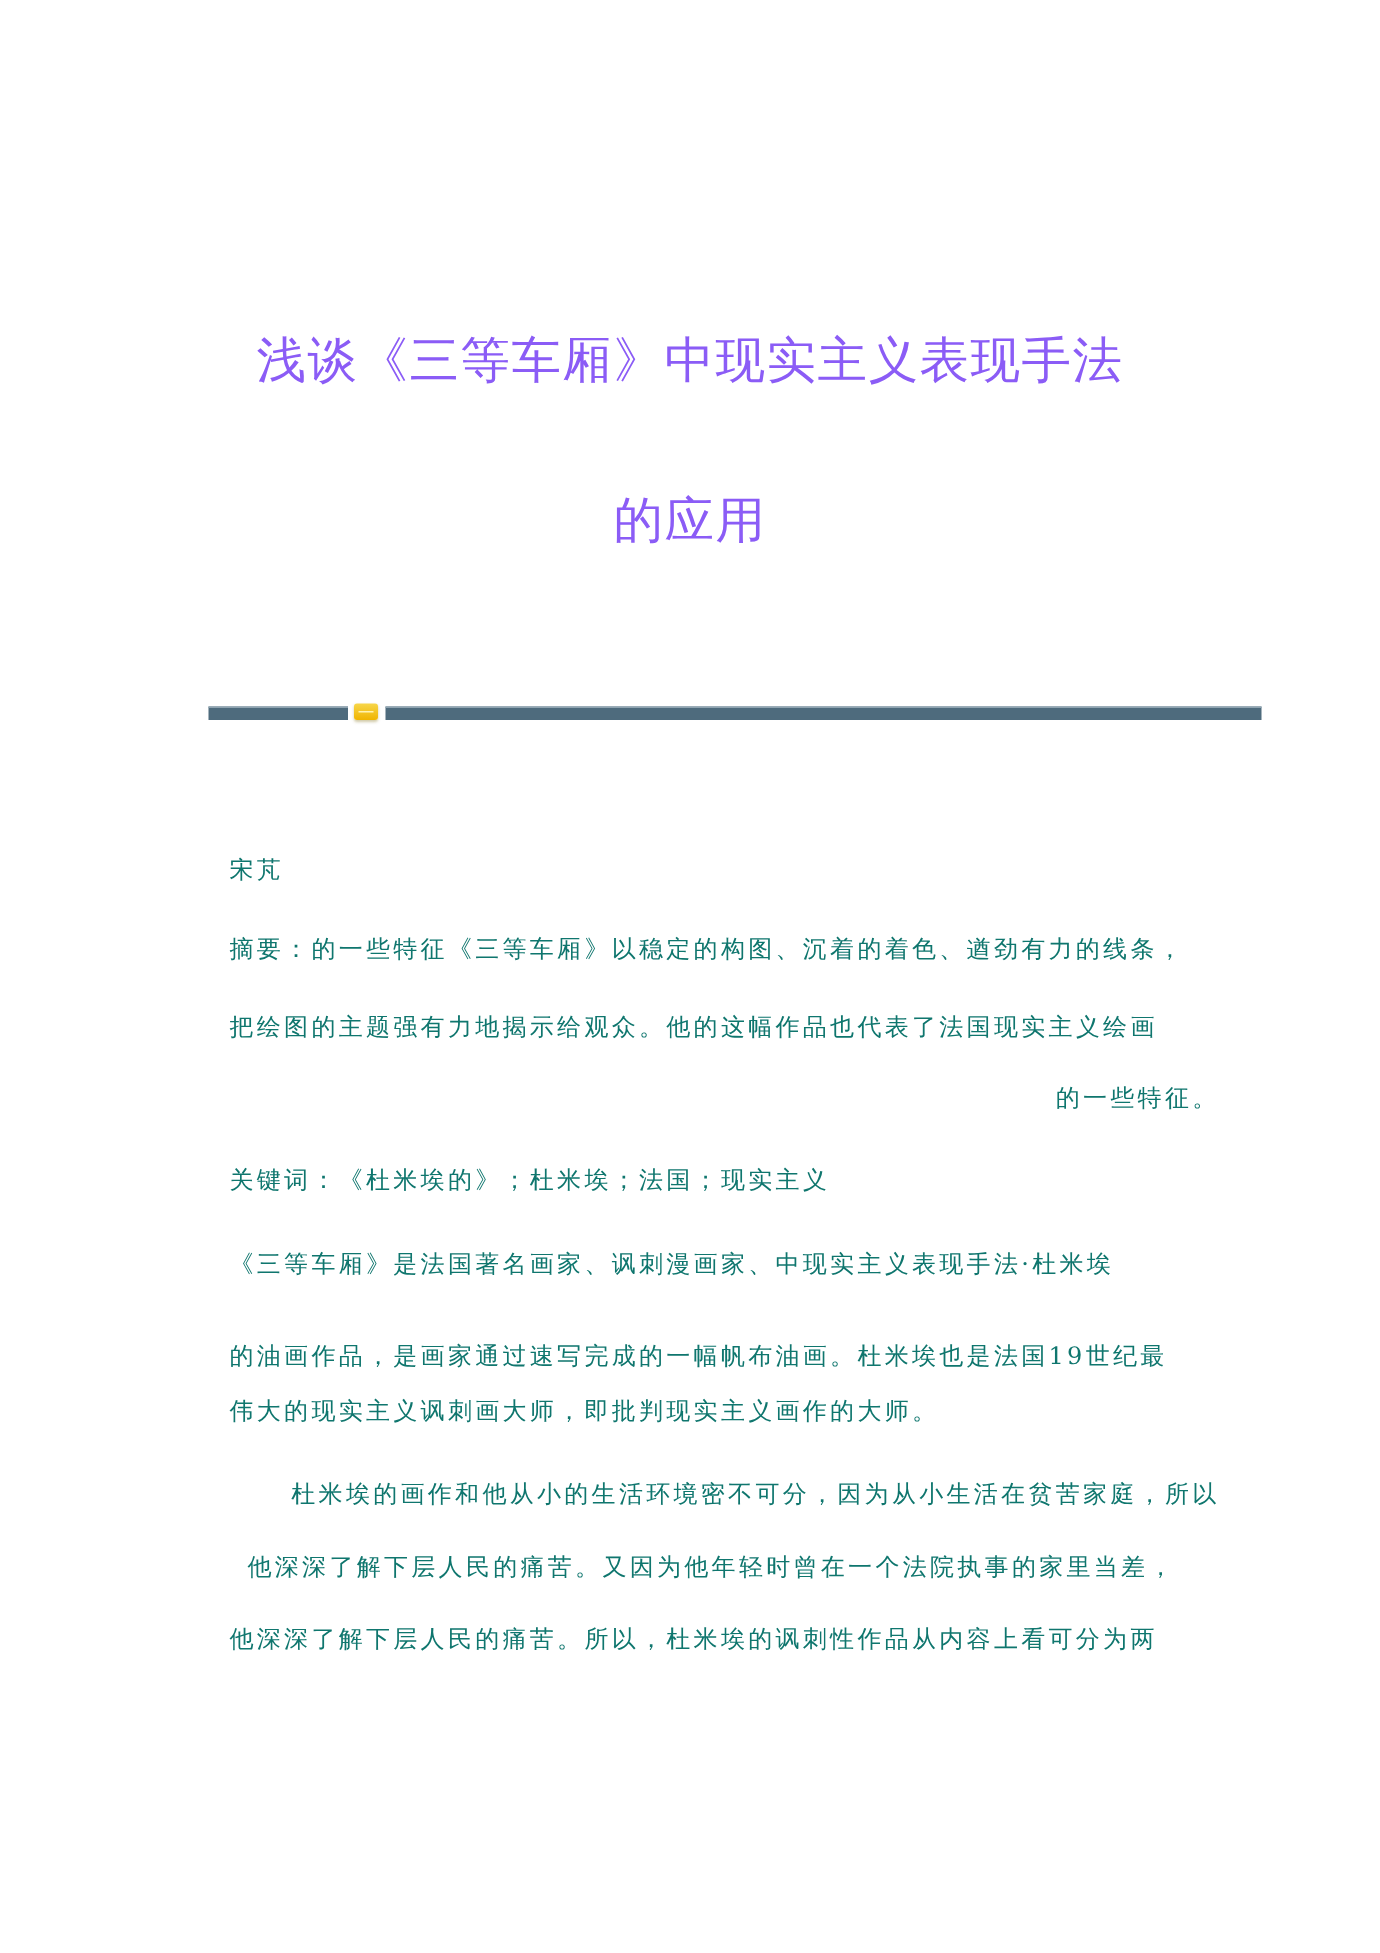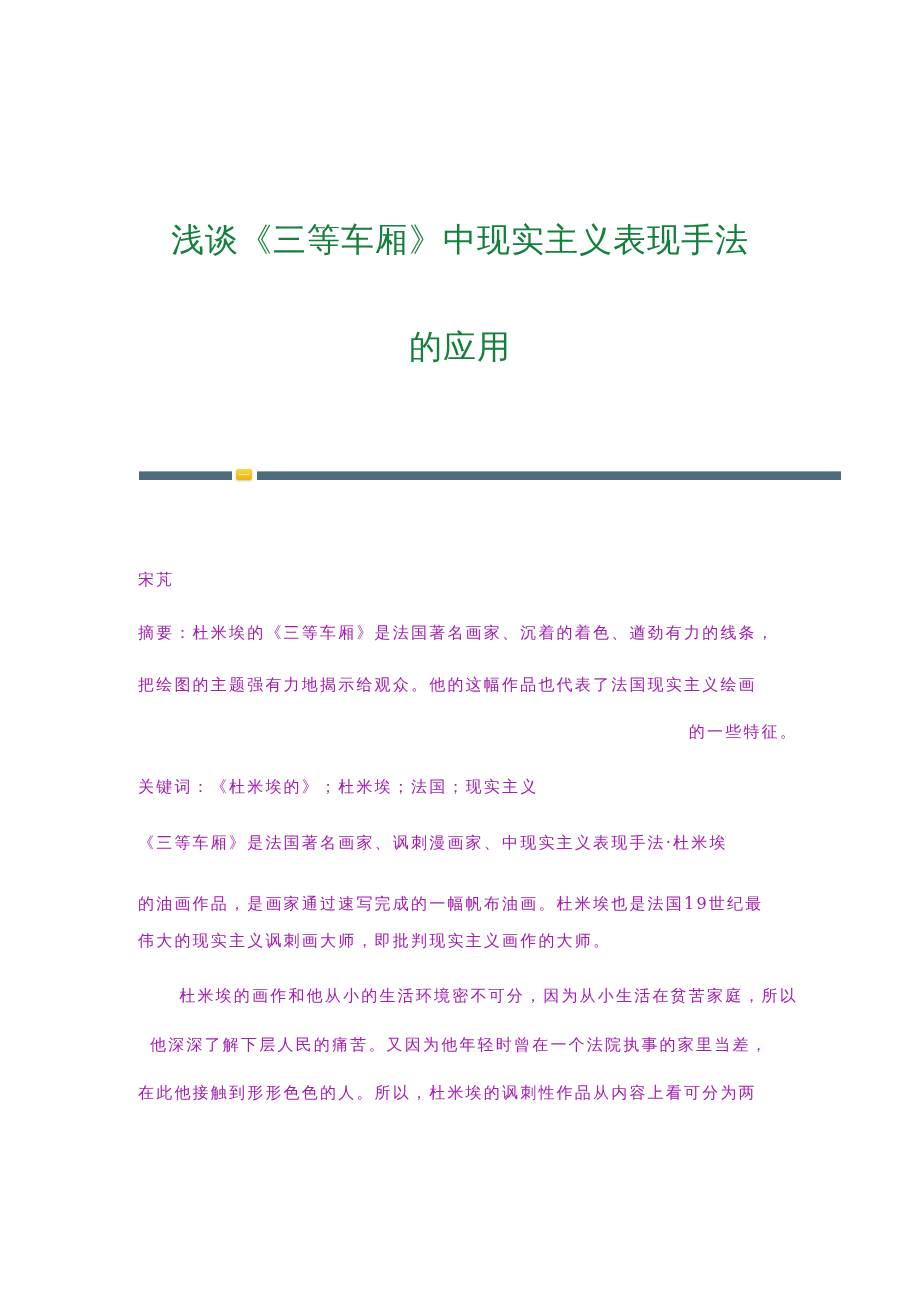--- a/index.html
+++ b/index.html
@@ -16,21 +16,21 @@
       color: #111111;
     }
     .title-line {
       position: absolute;
       left: 0;
       width: 920px;
       text-align: center;
       font-family: "DejaVu Sans", "Liberation Sans", sans-serif;
       font-size: 33px;
       letter-spacing: 1px;
-      color: #15803d;
+      color: #8b5cf6;
       line-height: 40px;
     }
     .divider {
       position: absolute;
       top: 471px;
       height: 9px;
       background: #4e6b7d;
       border-top: 1px solid #8fa4b1;
       box-sizing: border-box;
     }
@@ -50,58 +50,58 @@
       content: "";
       position: absolute;
       left: 3px;
       right: 3px;
       top: 5px;
       height: 1px;
       background: #fff3b0;
     }
     .text-line {
       position: absolute;
-      left: 138px;
+      left: 153px;
       width: 660px;
       font-size: 16px;
       line-height: 22px;
       white-space: nowrap;
       letter-spacing: 2.2px;
-      color: #a21caf;
+      color: #0f766e;
     }
   </style>
 </head>
 <body>
 
 <div>
 
   <div class="title-line" style="top:220px;">浅谈《三等车厢》中现实主义表现手法</div>
   <div class="title-line" style="top:315px;margin-top:12px;">的应用</div>
 
   <div>
     <div class="divider divider-left"></div>
     <div class="divider-icon"></div>
     <div class="divider divider-right"></div>
   </div>
 
   <div class="text-line" style="top:569px;">宋芃</div>
 
   <div>
-    <div class="text-line" style="top:622px;">摘要：杜米埃的《三等车厢》是法国著名画家、沉着的着色、遒劲有力的线条，</div>
+    <div class="text-line" style="top:622px;">摘要：的一些特征《三等车厢》以稳定的构图、沉着的着色、遒劲有力的线条，</div>
     <div class="text-line" style="top:674px;">把绘图的主题强有力地揭示给观众。他的这幅作品也代表了法国现实主义绘画</div>
     <div class="text-line" style="top:721px;text-align:right;">的一些特征。</div>
   </div>
 
   <div class="text-line" style="top:776px;">关键词：《杜米埃的》；杜米埃；法国；现实主义</div>
 
   <div>
     <div class="text-line" style="top:832px;">《三等车厢》是法国著名画家、讽刺漫画家、中现实主义表现手法·杜米埃</div>
     <div class="text-line" style="top:881px;margin-top:12px;">的油画作品，是画家通过速写完成的一幅帆布油画。杜米埃也是法国19世纪最</div>
     <div class="text-line" style="top:930px;">伟大的现实主义讽刺画大师，即批判现实主义画作的大师。</div>
   </div>
 
   <div>
     <div class="text-line" style="top:985px;text-align:right;">杜米埃的画作和他从小的生活环境密不可分，因为从小生活在贫苦家庭，所以</div>
     <div class="text-line" style="top:1034px;margin-left:12px;">他深深了解下层人民的痛苦。又因为他年轻时曾在一个法院执事的家里当差，</div>
-    <div class="text-line" style="top:1082px;">在此他接触到形形色色的人。所以，杜米埃的讽刺性作品从内容上看可分为两</div>
+    <div class="text-line" style="top:1082px;">他深深了解下层人民的痛苦。所以，杜米埃的讽刺性作品从内容上看可分为两</div>
   </div>
 
 </div>
 
 </body></html>

